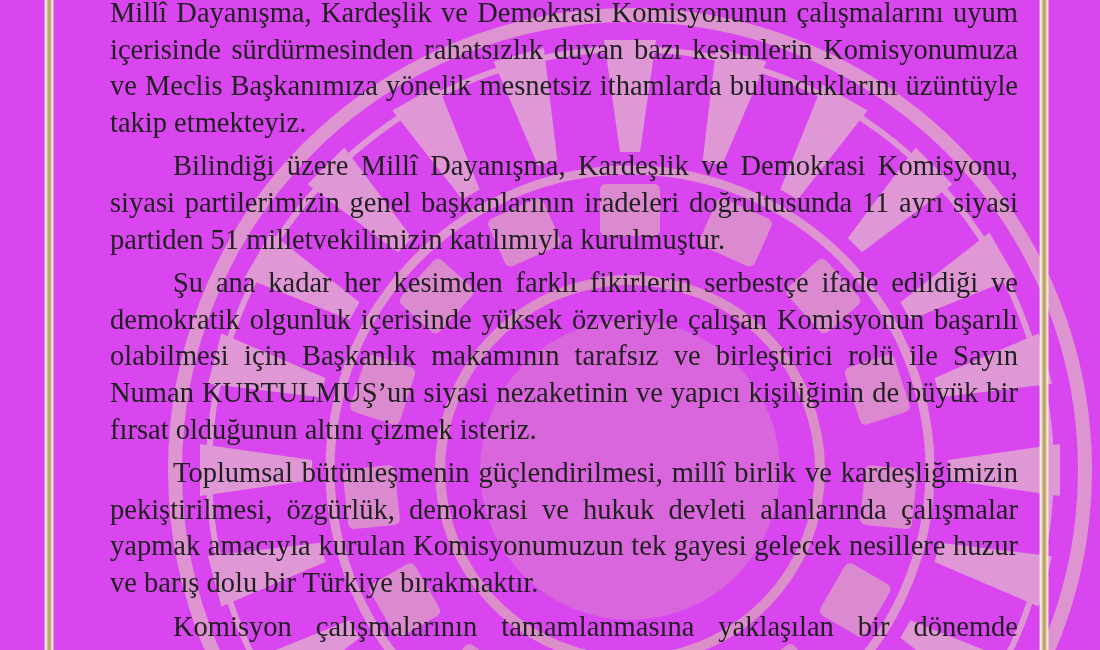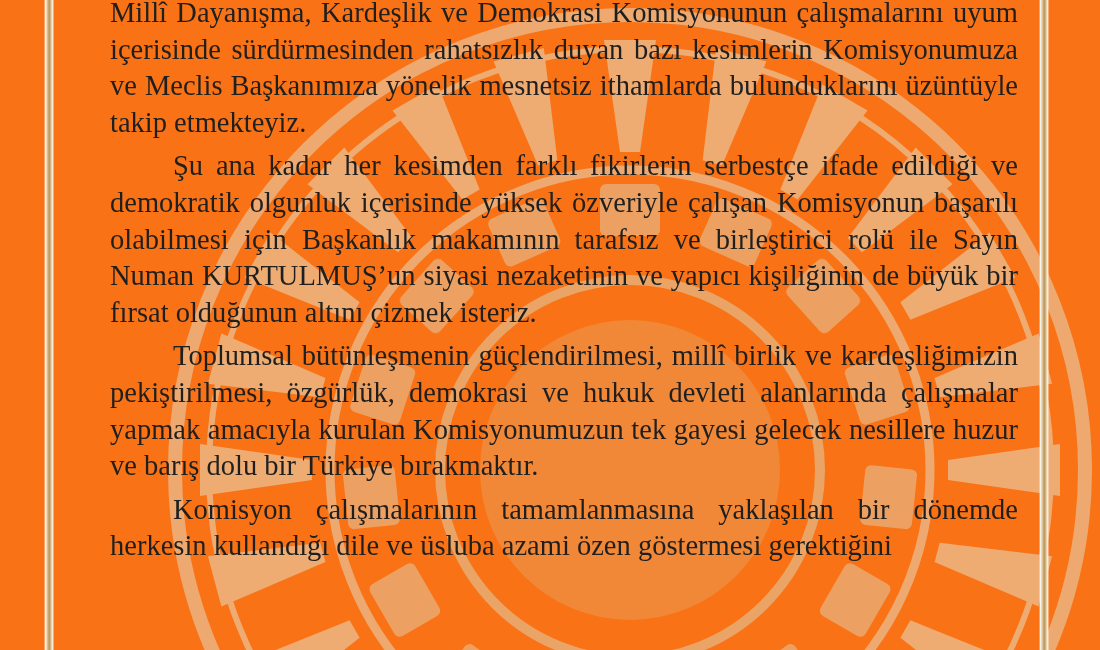--- a/index.html
+++ b/index.html
@@ -4,21 +4,21 @@
 <style>
   html, body {
     margin: 0; padding: 0;
     width: 1100px; height: 650px;
     overflow: hidden;
     background: #f5f0e6;
   }
   .page {
     position: relative;
     width: 1100px; height: 650px;
-    background: #f97316;
+    background: #d946ef;
     overflow: hidden;
     font-family: "Liberation Serif", "DejaVu Serif", serif;
   }
   .watermark {
     position: absolute;
     left: 0; top: 0;
     width: 1100px; height: 650px;
     pointer-events: none;
   }
   .rule {
@@ -117,18 +117,19 @@
 
   <div class="rule rule-left">
     <div class="rule-inner"></div>
   </div>
   <div class="rule rule-right">
     <div class="rule-inner"></div>
   </div>
 
   <div class="text-block">
     <p class="para">Millî Dayanışma, Kardeşlik ve Demokrasi Komisyonunun çalışmalarını uyum içerisinde sürdürmesinden rahatsızlık duyan bazı kesimlerin Komisyonumuza ve Meclis Başkanımıza yönelik mesnetsiz ithamlarda bulunduklarını üzüntüyle takip etmekteyiz.</p>
+    <p class="para indent">Bilindiği üzere Millî Dayanışma, Kardeşlik ve Demokrasi Komisyonu, siyasi partilerimizin genel başkanlarının iradeleri doğrultusunda 11 ayrı siyasi partiden 51 milletvekilimizin katılımıyla kurulmuştur.</p>
     <p class="para indent">Şu ana kadar her kesimden farklı fikirlerin serbestçe ifade edildiği ve demokratik olgunluk içerisinde yüksek özveriyle çalışan Komisyonun başarılı olabilmesi için Başkanlık makamının tarafsız ve birleştirici rolü ile Sayın Numan KURTULMUŞ’un siyasi nezaketinin ve yapıcı kişiliğinin de büyük bir fırsat olduğunun altını çizmek isteriz.</p>
     <p class="para indent">Toplumsal bütünleşmenin güçlendirilmesi, millî birlik ve kardeşliğimizin pekiştirilmesi, özgürlük, demokrasi ve hukuk devleti alanlarında çalışmalar yapmak amacıyla kurulan Komisyonumuzun tek gayesi gelecek nesillere huzur ve barış dolu bir Türkiye bırakmaktır.</p>
     <p class="para indent">Komisyon çalışmalarının tamamlanmasına yaklaşılan bir dönemde herkesin kullandığı dile ve üsluba azami özen göstermesi gerektiğini</p>
   </div>
 
 </div>
 
 </body></html>

